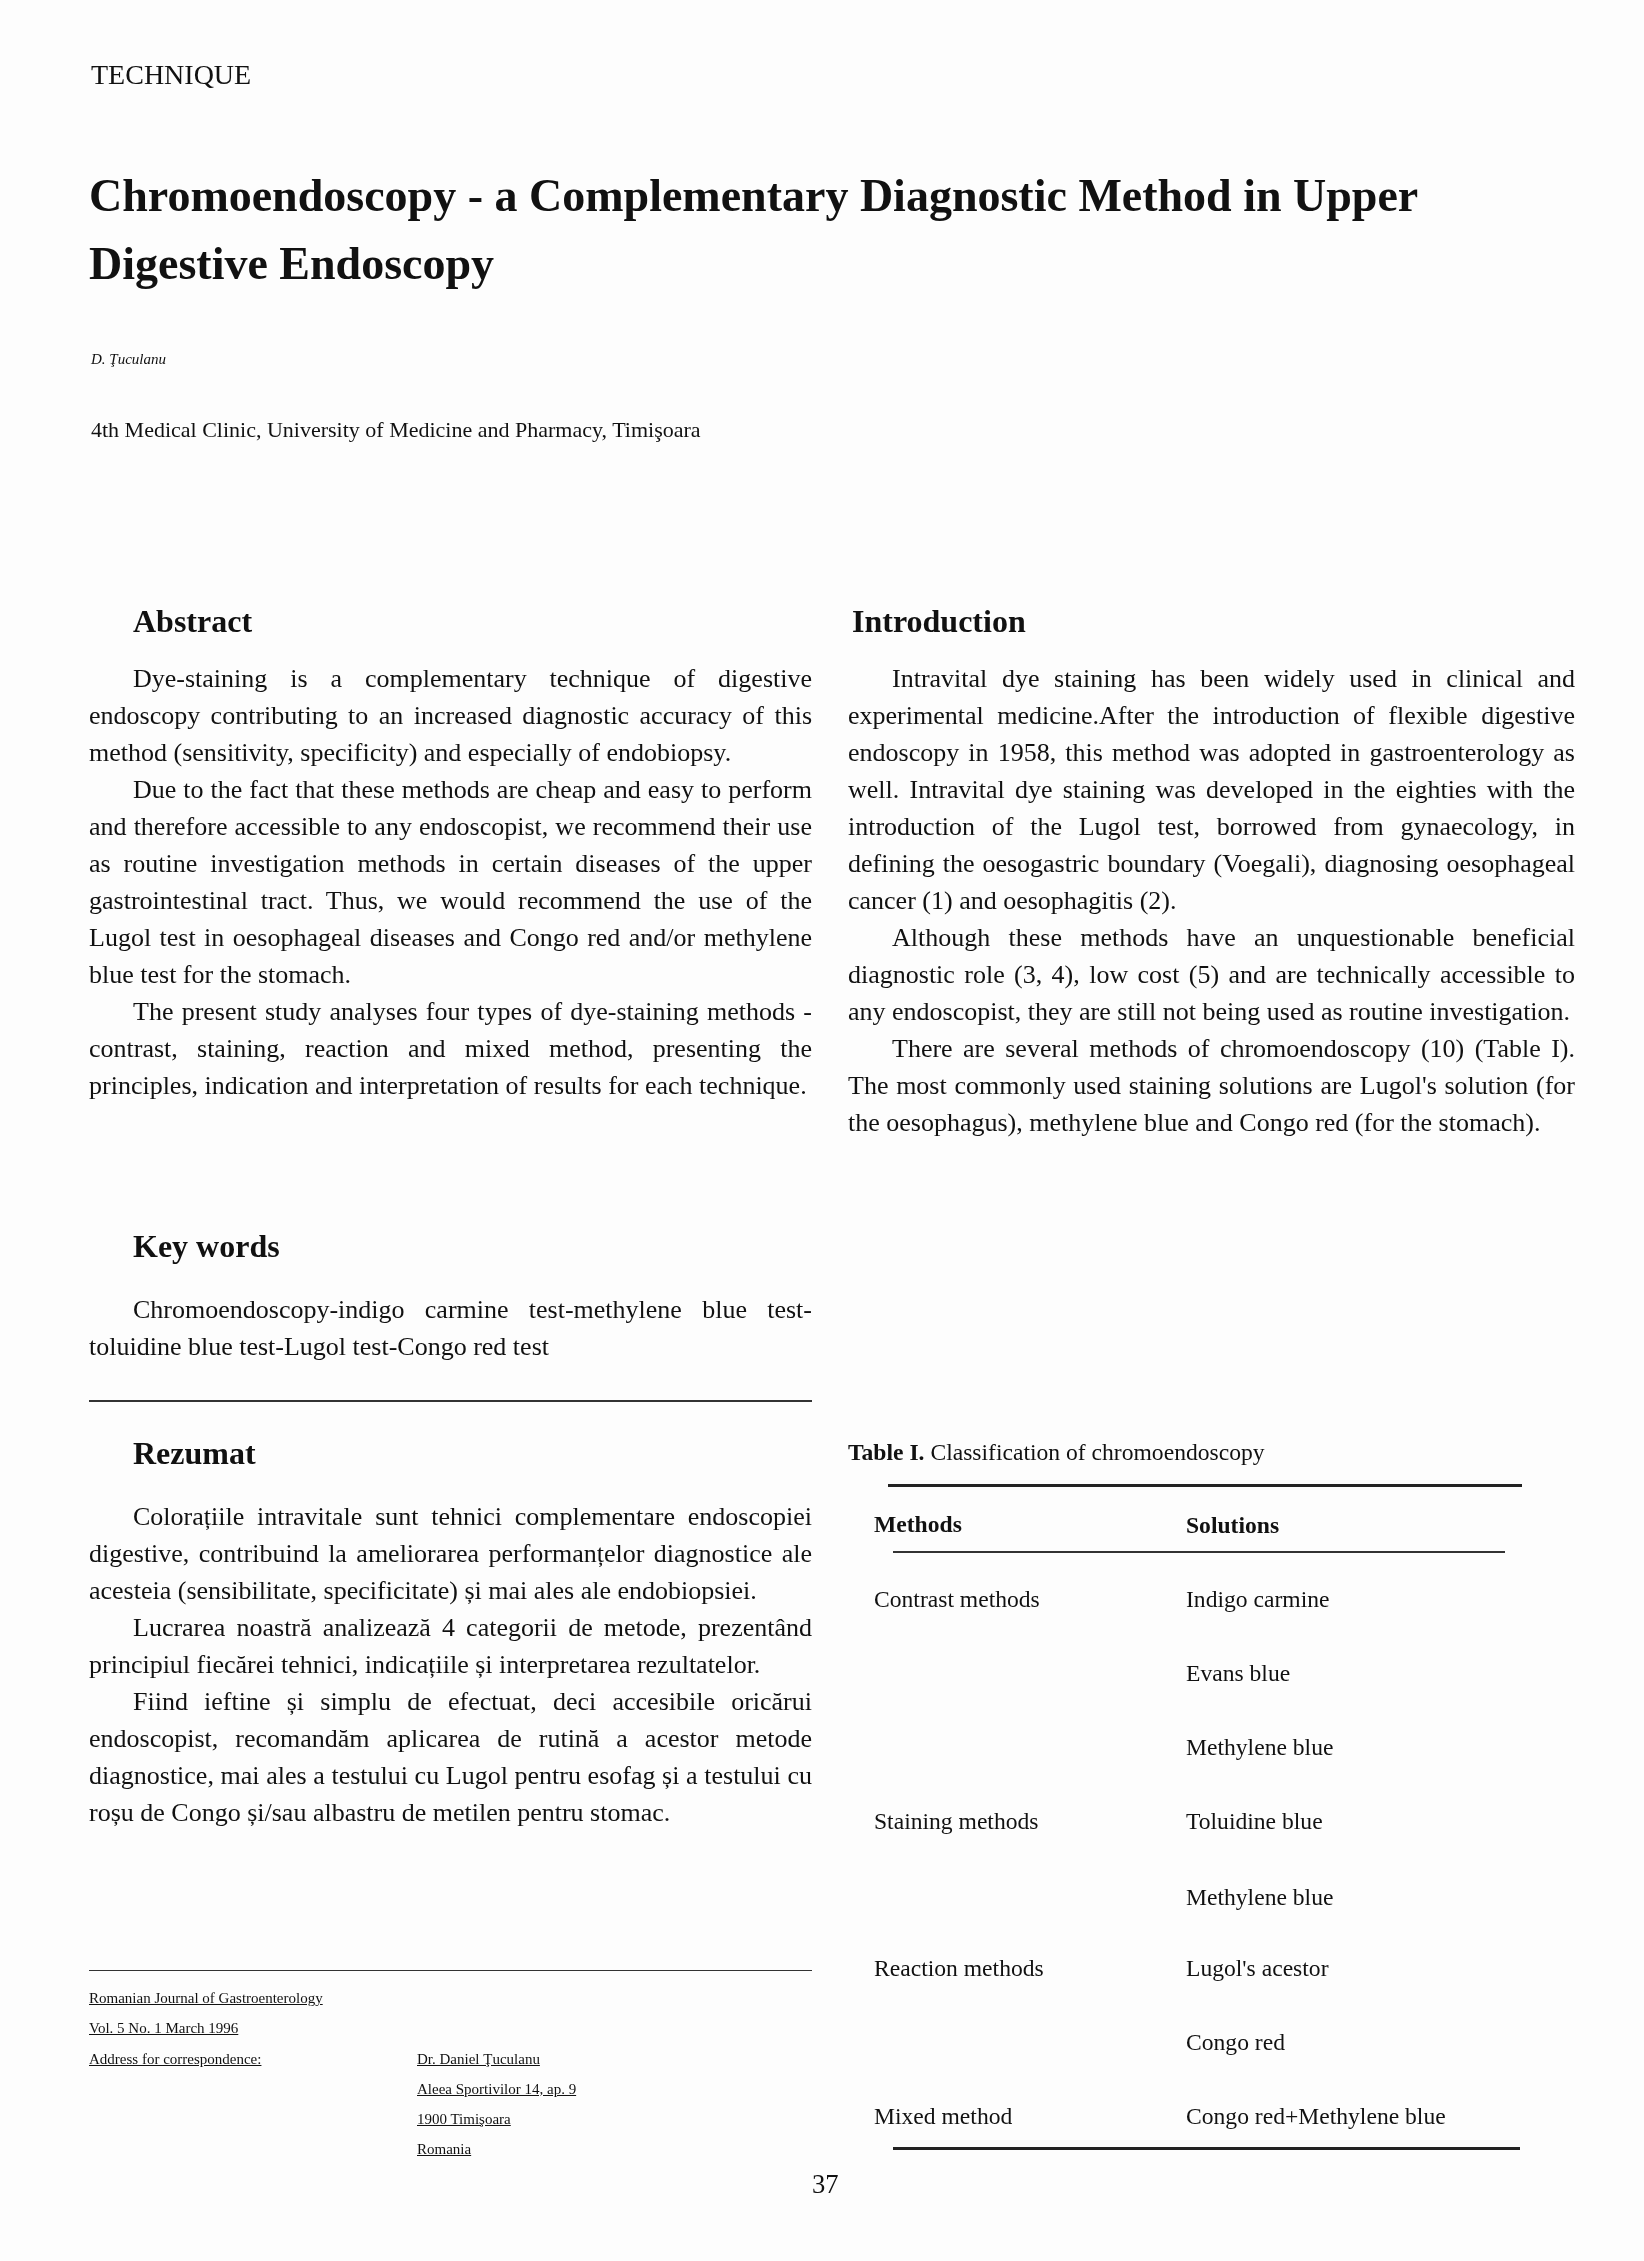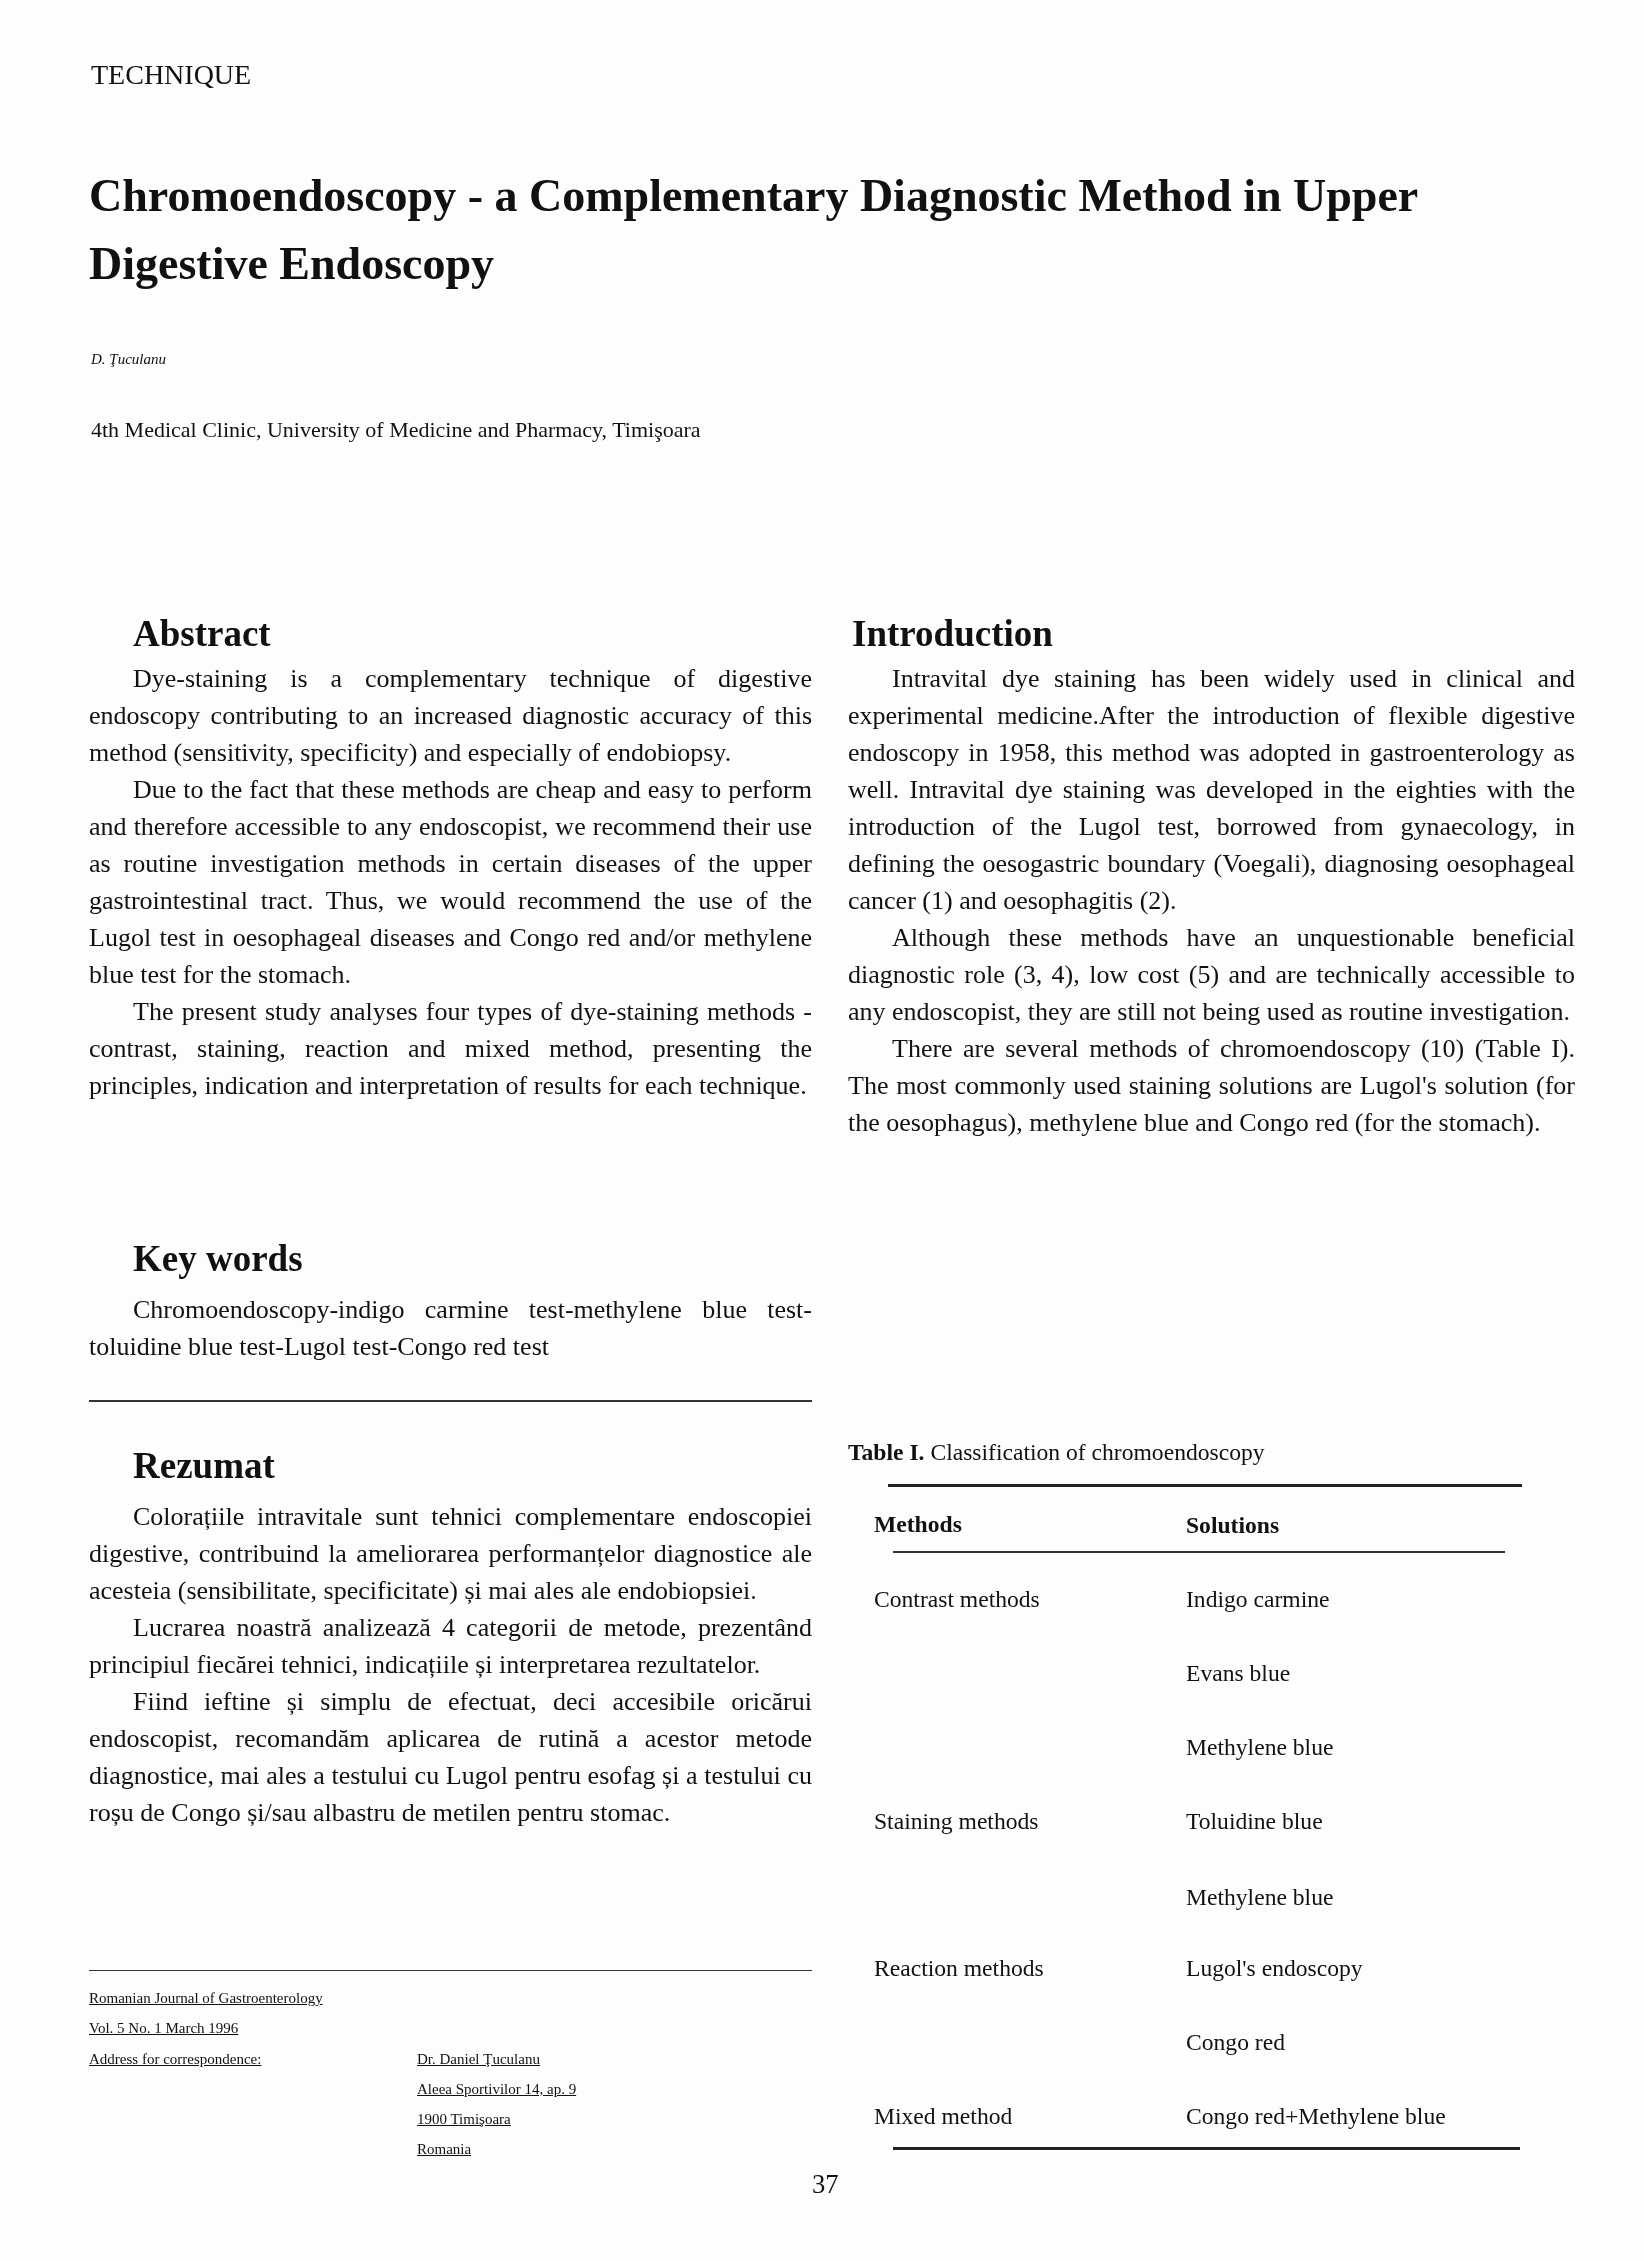--- a/index.html
+++ b/index.html
@@ -3,21 +3,21 @@
 <meta charset="utf-8">
 <style>
   html,body{margin:0;padding:0;background:#fdfdfd;}
   body{width:1644px;height:2261px;position:relative;overflow:hidden;color:#111;
        font-family:"Liberation Serif","DejaVu Serif",serif;}
   .abs{position:absolute;}
   .section{font-size:28px;top:59px;left:91px;}
   .title{left:89px;top:162px;font-size:46px;font-weight:bold;line-height:68px;width:1512px;}
   .author{left:91px;top:351px;font-size:15px;font-style:italic;}
   .affil{left:91px;top:417px;font-size:22px;}
-  .h2{font-size:37px;font-weight:bold;margin-top:9px;}
+  .h2{font-size:32px;font-weight:bold;}
   .col{font-size:26px;line-height:37px;text-align:justify;}
   .col p{margin:0;text-indent:44px;}
   .rule{position:absolute;height:1.5px;background:#333;}
   .footer{font-size:15px;line-height:30px;text-decoration:underline;}
   .tcap{font-size:23.6px;}
   .tcap b{font-weight:bold;}
   .tcell{position:absolute;font-size:23.6px;width:310px;}
   .th{font-weight:bold;}
 </style>
 </head>
@@ -77,21 +77,21 @@
     <div class="tcell" style="left: 1186px; top: 1586px;">Indigo carmine</div>
     <div class="tcell" style="left: 874px; top: 1660px;"></div>
     <div class="tcell" style="left: 1186px; top: 1660px;">Evans blue</div>
     <div class="tcell" style="left: 874px; top: 1734px;"></div>
     <div class="tcell" style="left: 1186px; top: 1734px;">Methylene blue</div>
     <div class="tcell" style="left: 874px; top: 1808px;">Staining methods</div>
     <div class="tcell" style="left: 1186px; top: 1808px;">Toluidine blue</div>
     <div class="tcell" style="left: 874px; top: 1884px;"></div>
     <div class="tcell" style="left: 1186px; top: 1884px;">Methylene blue</div>
     <div class="tcell" style="left: 874px; top: 1955px;">Reaction methods</div>
-    <div class="tcell" style="left: 1186px; top: 1955px;">Lugol's endoscopy</div>
+    <div class="tcell" style="left: 1186px; top: 1955px;">Lugol's acestor</div>
     <div class="tcell" style="left: 874px; top: 2029px;"></div>
     <div class="tcell" style="left: 1186px; top: 2029px;">Congo red</div>
     <div class="tcell" style="left: 874px; top: 2103px;">Mixed method</div>
     <div class="tcell" style="left: 1186px; top: 2103px;">Congo red+Methylene blue</div>
   </div>
 
 <div class="rule" style="left:893px;top:2147px;width:627px;height:3px;background:#222;"></div>
 
 <div class="abs" style="left:812px;top:2169px;font-size:26.6px;">37</div>
 

